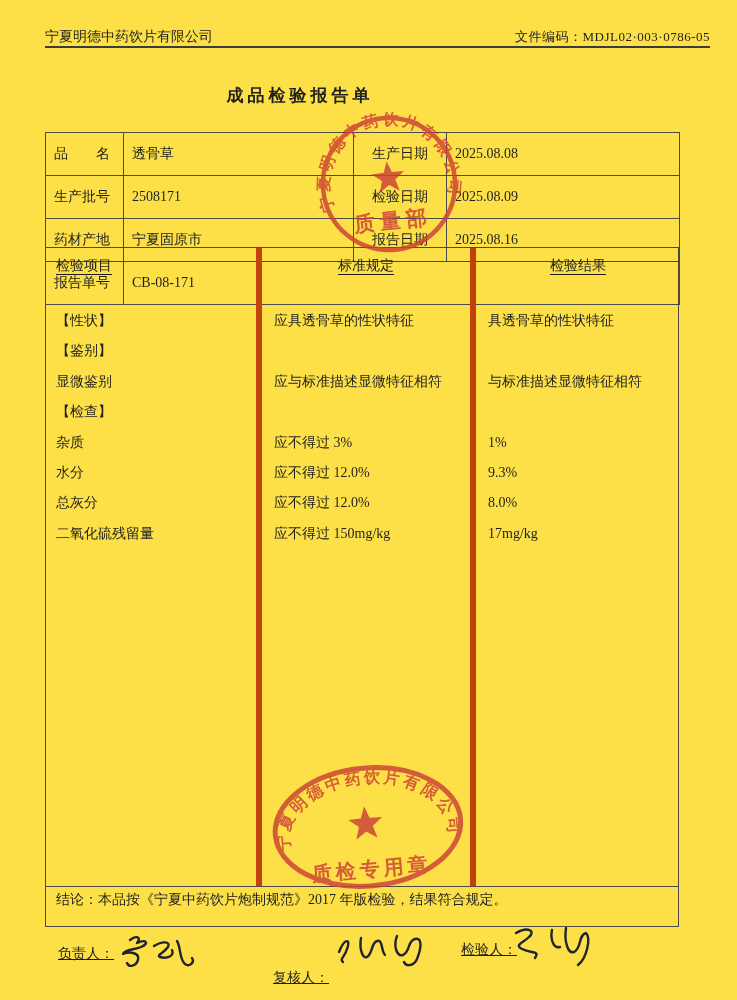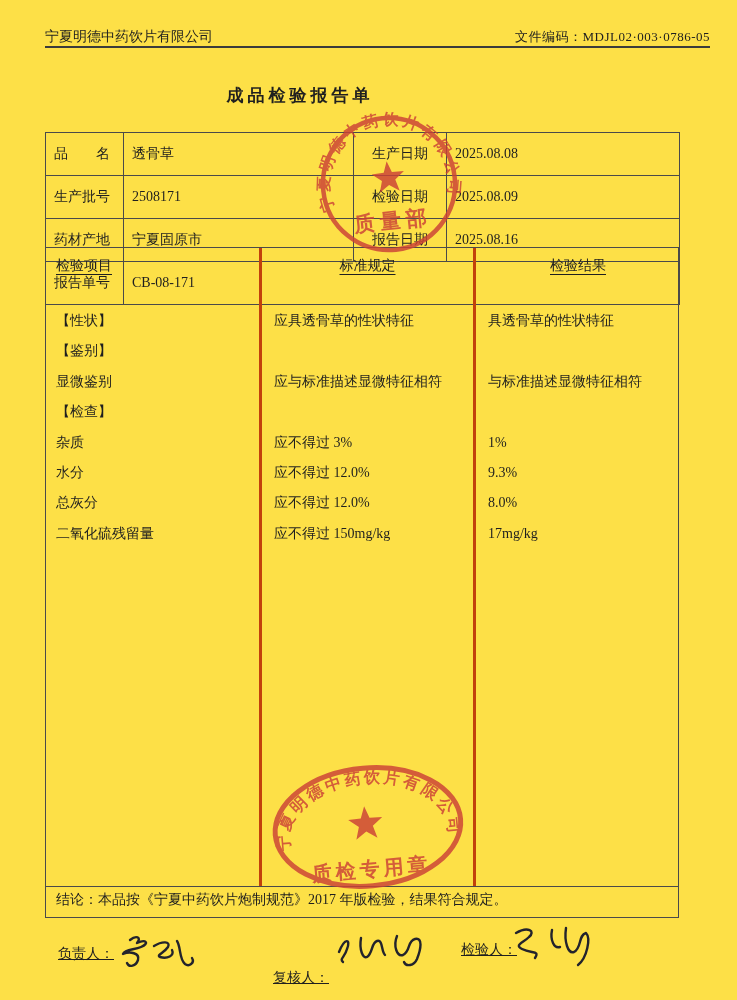--- a/index.html
+++ b/index.html
@@ -16,32 +16,32 @@
   .title { position:absolute; top:84px; left:0; width:600px; text-align:center; font-size:17px; font-weight:bold; letter-spacing:4px; }
 
   
   table.info { position:absolute; top:132px; left:45px; width:634px; border-collapse:collapse; table-layout:fixed; font-size:14px; }
   table.info td { border:1px solid #4a4a4a; height:29px; padding:12px 8px; white-space:nowrap; overflow:hidden; }
   td.lab  { padding-left:9px; }
   td.dlab { text-align:center; padding:0 2px; }
 
   
   .insp { position:absolute; top:247px; left:45px; width:634px; height:640px; display:grid; grid-template-columns:216px 214px 204px; border:1px solid #4a4a4a; font-size:14px; }
-  .insp .col { border-right:3px solid #c2410c; }
+  .insp .col { border-right:6px solid #c2410c; }
   .insp .col:last-child { border-right:none; }
   .col-head { height:58px; padding-top:9px; }
   .col-head span { text-decoration:underline; text-underline-offset:4px; }
   .c1 .col-head { padding-left:10px; }
   .c2 .col-head, .c3 .col-head { text-align:center; }
   .line { height:30.4px; line-height:30.4px; white-space:nowrap; }
   .c1 .line { padding-left:10px; }
   .c2 .line, .c3 .line { padding-left:12px; }
 
   
-  .concl { position:absolute; top:886px; left:45px; width:634px; height:32px; border:1px solid #4a4a4a; line-height:26px; padding-left:10px; font-size:14px; white-space:nowrap; }
+  .concl { position:absolute; top:886px; left:45px; width:634px; height:41px; border:1px solid #4a4a4a; line-height:26px; padding-left:10px; font-size:14px; white-space:nowrap; }
 
   
   .sig-label { position:absolute; font-size:14px;text-decoration:underline; }
   .sig-svg { position:absolute; pointer-events:none; }
   .sig-svg path { fill:none; stroke:#23232c; stroke-width:2.4; stroke-linecap:round; stroke-linejoin:round; }
 
   
   .stamp { position:absolute; pointer-events:none; opacity:0.82; }
   .stamp text { font-family:"Liberation Serif","DejaVu Serif",serif; font-weight:bold; }
 </style>

